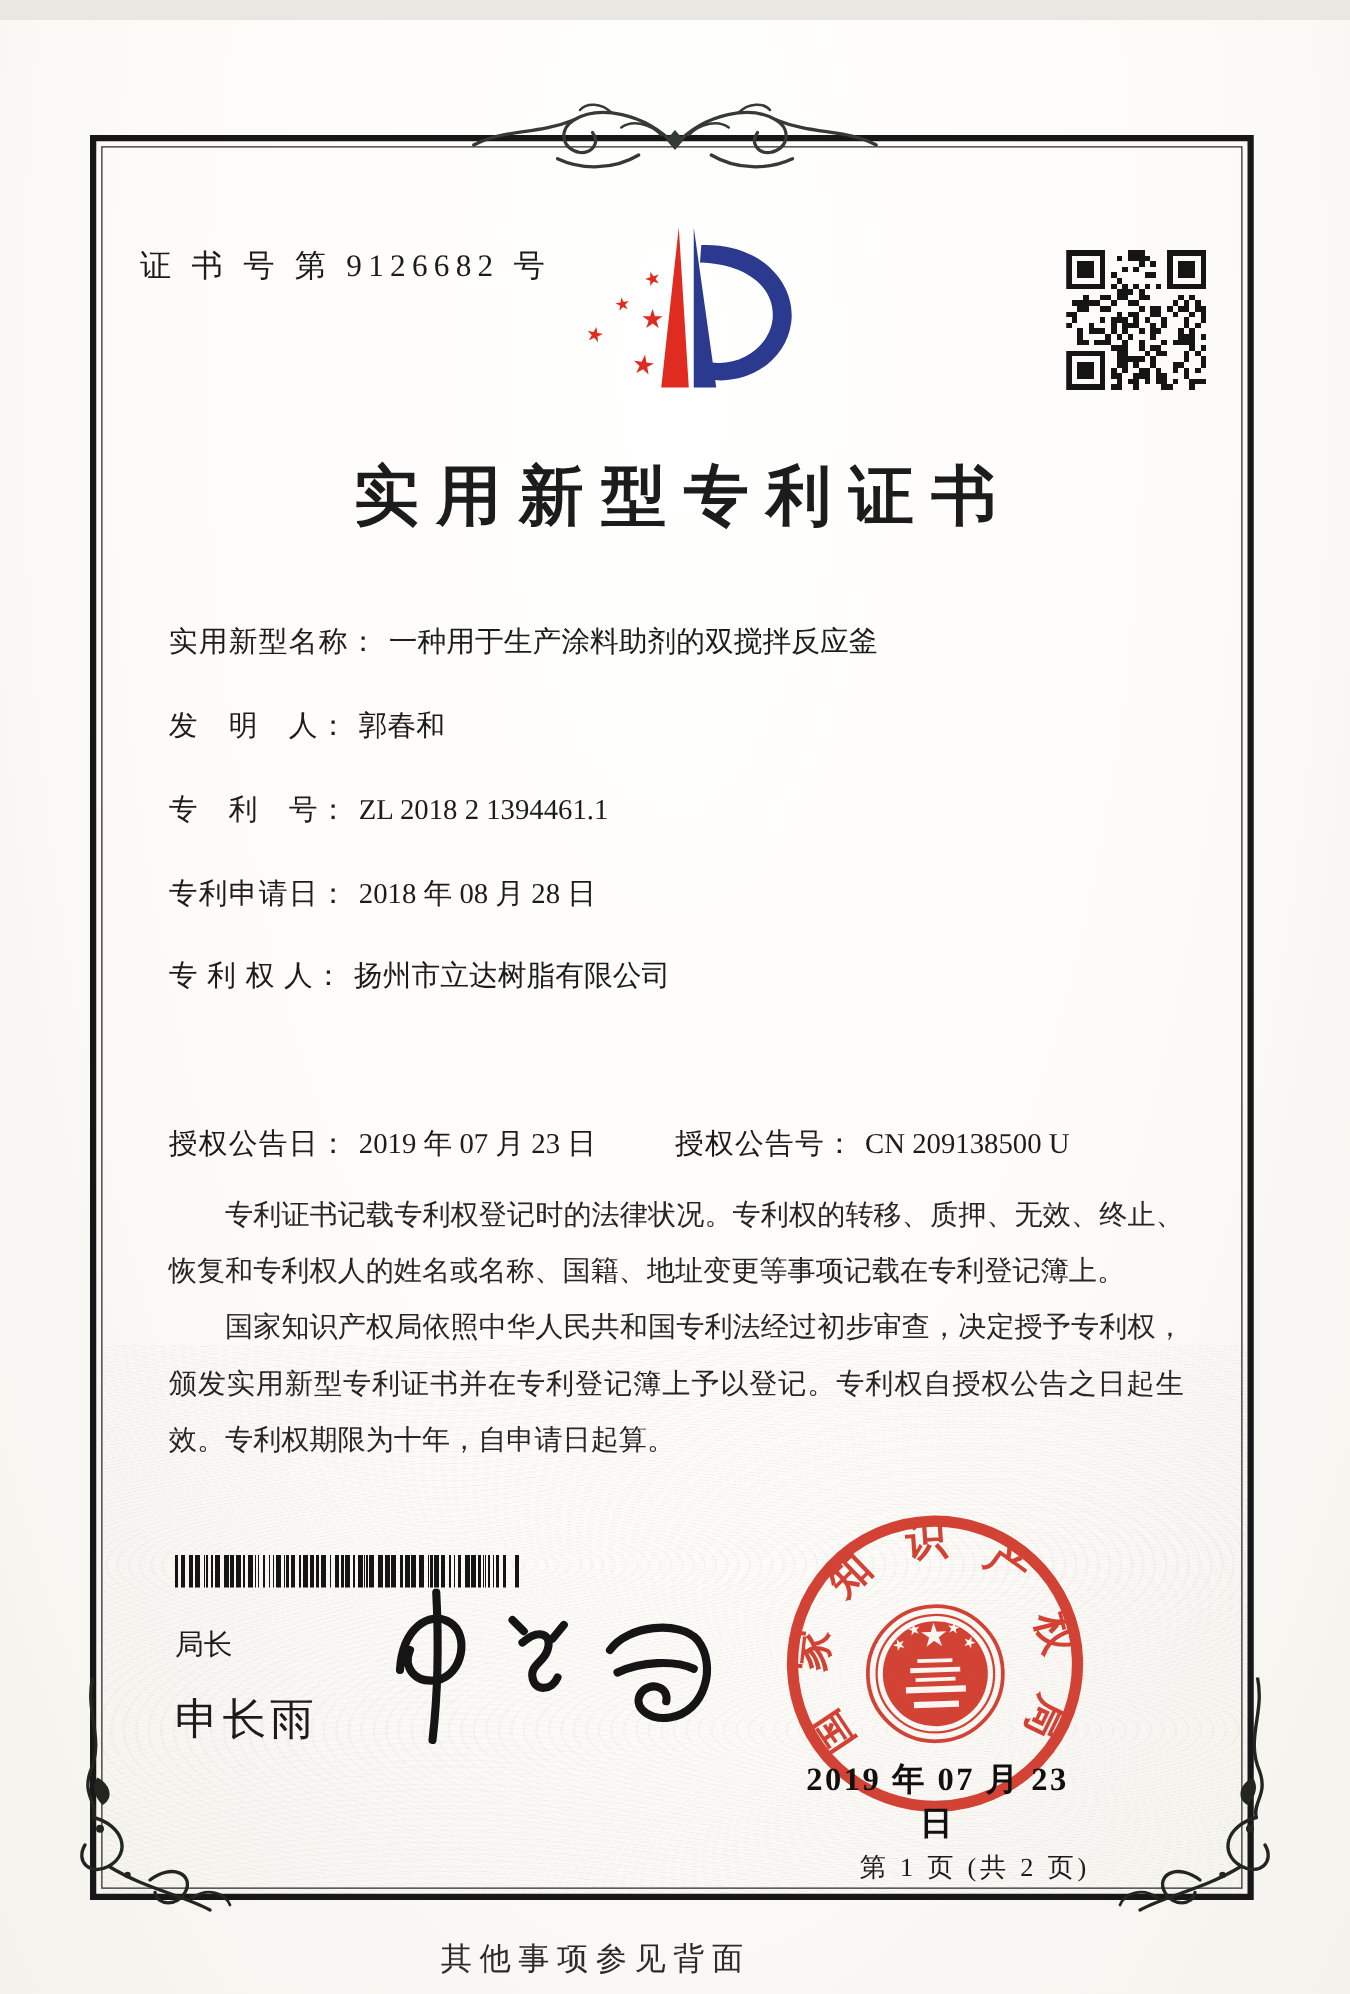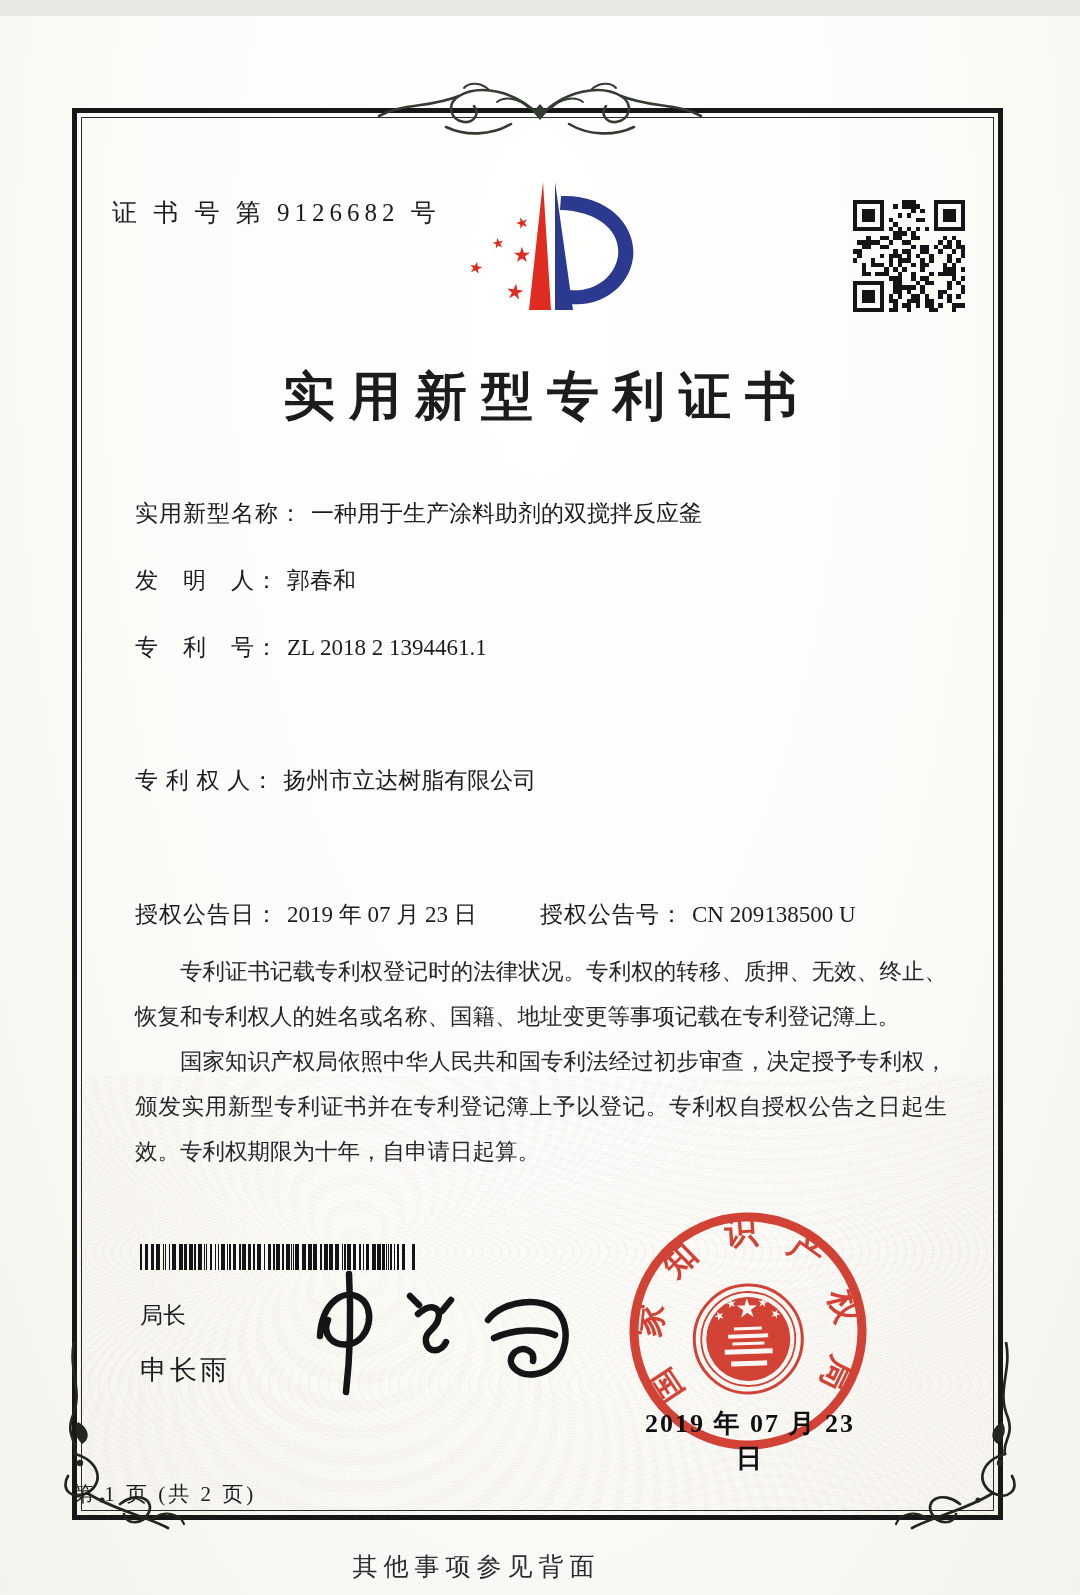--- a/index.html
+++ b/index.html
@@ -30,25 +30,25 @@
   .cert-no{left:112px;top:180px;font-size:25px;letter-spacing:5px;white-space:nowrap;}
   .title{left:0;top:346px;width:1080px;text-align:center;font-size:52px;font-weight:700;
          letter-spacing:14px;text-indent:14px;}
   .row{left:135px;font-size:23px;white-space:nowrap;}
   .row .lab{letter-spacing:1px;}
   .row .val{margin-left:8px;}
   .grant-no{position:absolute;left:405px;top:0;white-space:nowrap;}
   .bodytext{left:135px;top:933px;width:812px;font-size:22.5px;line-height:45px;color:#262626;}
   .bodytext p{margin:0;text-indent:2em;text-align:justify;}
   .officer-title{left:140px;top:1284px;font-size:23px;font-family:"Liberation Sans","DejaVu Sans",sans-serif;}
-  .officer-name{left:140px;top:1336px;font-size:27px;font-family:"Liberation Sans","DejaVu Sans",sans-serif;letter-spacing:3px;}
+  .officer-name{left:140px;top:1336px;font-size:35px;font-family:"Liberation Sans","DejaVu Sans",sans-serif;letter-spacing:3px;}
   .seal-wrap{left:618px;top:1185px;width:260px;height:260px;transform:rotate(-2deg);opacity:.95;}
   .seal-date{left:634px;top:1390px;width:232px;text-align:center;font-size:26px;font-weight:700;
              letter-spacing:2px;color:#101010;z-index:5;}
-  .page-num{left:72px;top:1464px;width:800px;text-align:left;font-size:21px;letter-spacing:3px;}
+  .page-num{left:72px;top:1464px;width:800px;text-align:right;font-size:21px;letter-spacing:3px;}
   .back-note{left:0;top:1534px;width:953px;text-align:center;font-size:25px;letter-spacing:6px;color:#2b2b2b;}
   svg{display:block;}
   .orn{color:#343b33;}
 </style>
 </head>
 <body>
 
 <div class="page">
 
   <div class="texture"></div>
@@ -401,20 +401,23 @@
 
   <div class="abs row" style="top:482px;">
     <span class="lab">实用新型名称：</span><span class="val">一种用于生产涂料助剂的双搅拌反应釜</span>
   </div>
   <div class="abs row" style="top:549px;">
     <span class="lab">发　明　人：</span><span class="val">郭春和</span>
   </div>
   <div class="abs row" style="top:616px;">
     <span class="lab">专　利　号：</span><span class="val">ZL 2018 2 1394461.1</span>
   </div>
+  <div class="abs row" style="top:683px;">
+    <span class="lab">专利申请日：</span><span class="val">2018 年 08 月 28 日</span>
+  </div>
   <div class="abs row" style="top:749px;">
     <span class="lab">专 利 权 人：</span><span class="val">扬州市立达树脂有限公司</span>
   </div>
 
   <div class="abs row" style="top:883px;width:820px;">
     <span class="lab">授权公告日：</span><span class="val">2019 年 07 月 23 日</span>
     <span class="grant-no">
       <span class="lab">授权公告号：</span><span class="val">CN 209138500 U</span>
     </span>
   </div>

